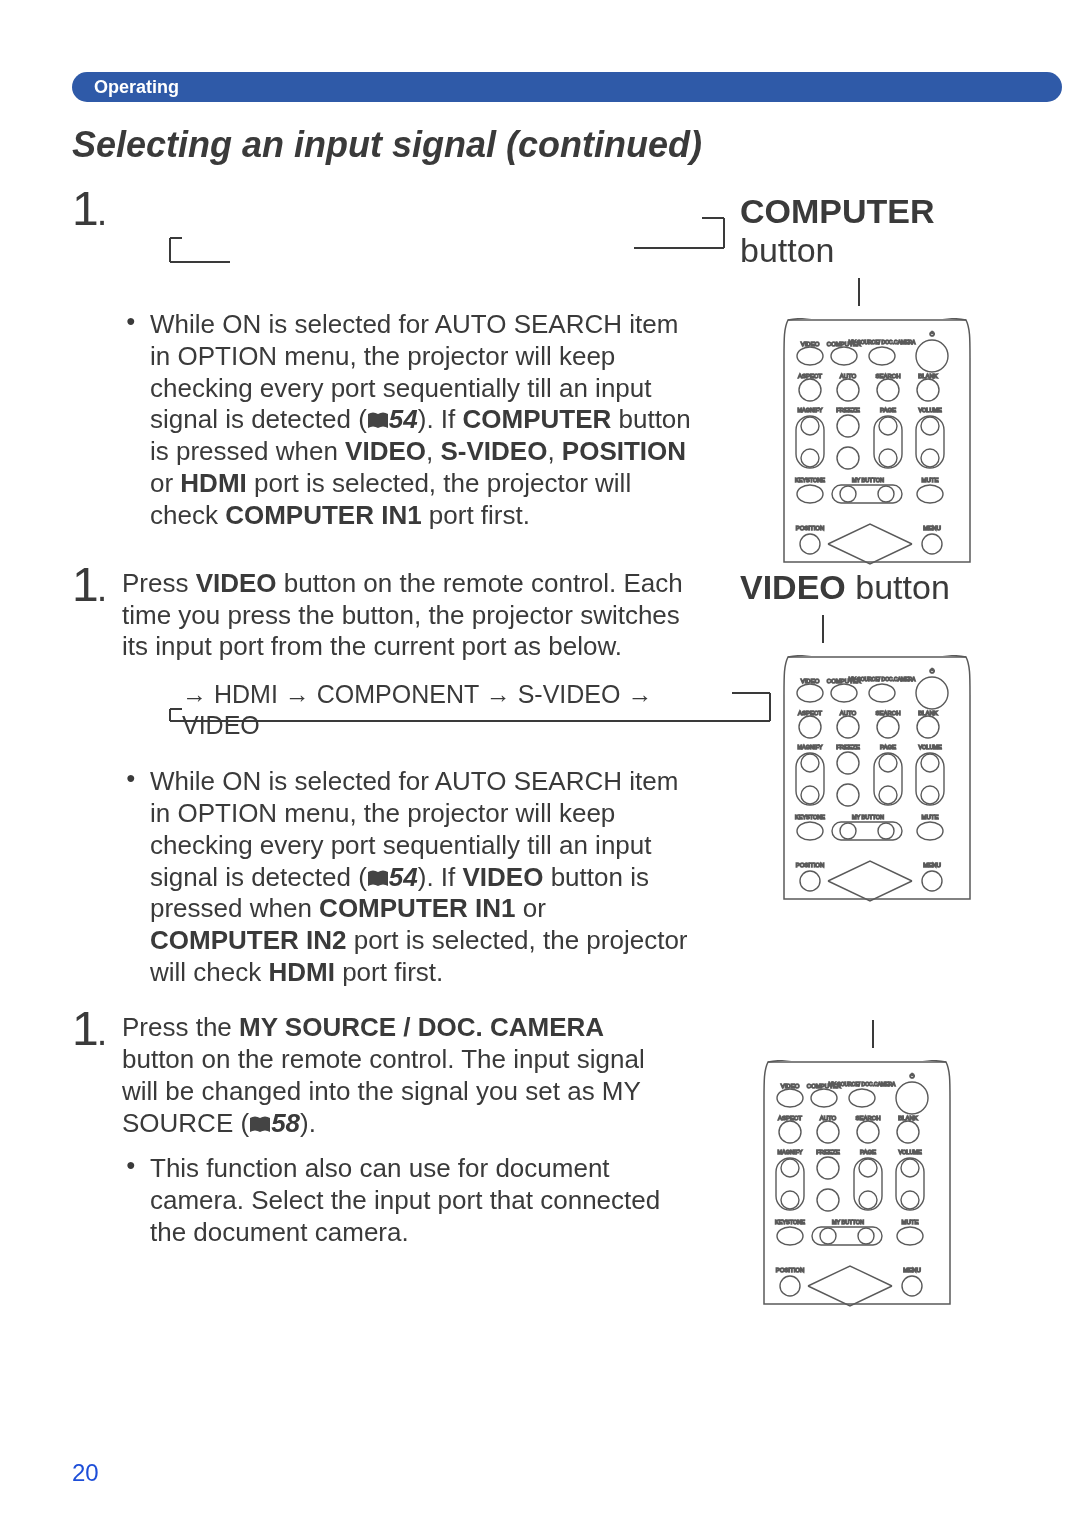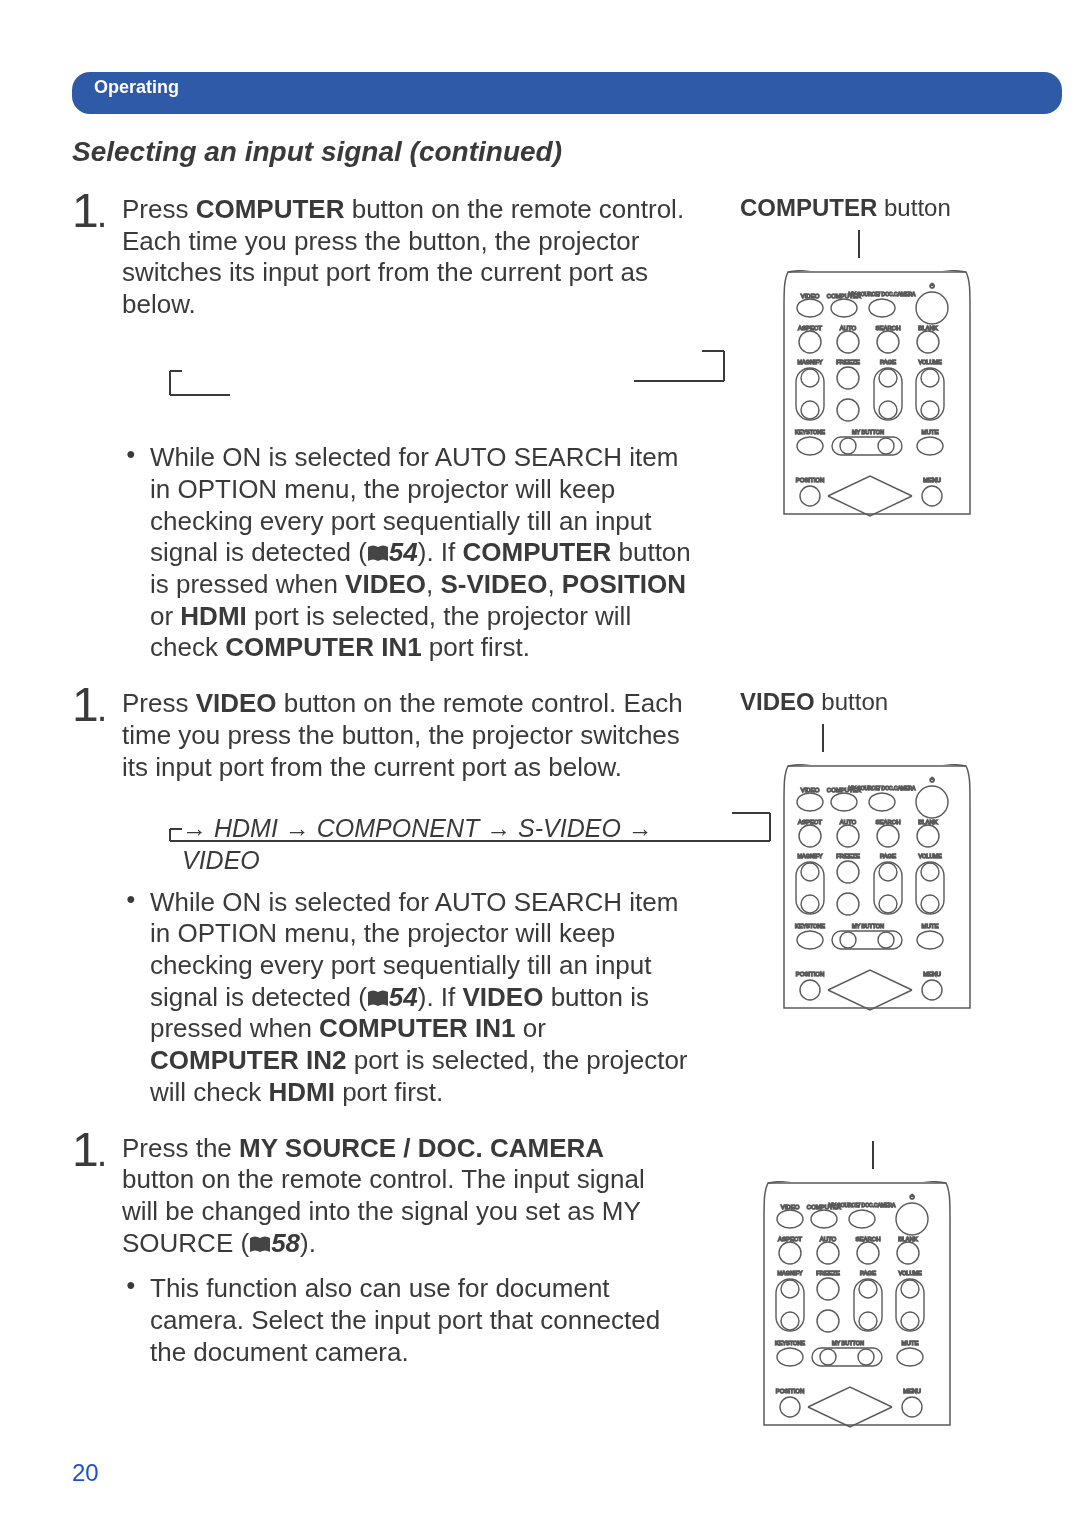--- a/index.html
+++ b/index.html
@@ -18,28 +18,28 @@
     padding: 72px 60px 50px 72px;
   }
   .pill {
     background: #2f5aa8;
     color: #fff;
     font-weight: 700;
     font-size: 18px;
     border-radius: 18px;
     height: 30px;
     line-height: 30px;
-    padding: 0 18px 12px 22px;
+    padding: 0 18px 0 22px;
     margin-bottom: 22px;
     width: 950px;
   }
   .section-title {
     font-style: italic;
     font-weight: 700;
-    font-size: 28px;
+    font-size: 36px;
     margin: 0 0 26px 0;
   }
   .row {
     display: flex;
     align-items: flex-start;
     gap: 14px;
   }
   .numcol {
     flex: 0 0 36px;
     font-size: 48px;
@@ -55,21 +55,21 @@
   .content {
     flex: 1 1 auto;
     min-width: 0;
   }
   .right {
     flex: 0 0 280px;
     text-align: left;
     padding-left: 26px;
   }
   .right-label {
-    font-size: 24px;
+    font-size: 34px;
     font-weight: 400;
     text-align: left;
   }
   .right-label b { font-weight: 700; }
   .para {
     font-size: 26px;
     line-height: 1.22;
     margin: 0 0 14px 0;
   }
   .para b { font-weight: 700; }
@@ -133,21 +133,20 @@
 
 <div class="page">
   <div class="pill">Operating</div>
   <div class="section-title">Selecting an input signal (continued)</div>
 
   <div class="row">
     <div class="numcol">
       <span>1</span><span class="dot">.</span>
     </div>
     <div class="content">
-      <p class="para">Press <b>COMPUTER</b> button on the remote control. Each time you press the button, the projector switches its input port from the current port as below.</p>
 
       <div class="flow-box">
         <svg width="620" height="78" viewBox="0 0 620 78">
           <line x1="8" y1="36" x2="8" y2="60" stroke="#3a3a3a" stroke-width="2"></line>
           <line x1="8" y1="60" x2="68" y2="60" stroke="#3a3a3a" stroke-width="2"></line>
           <line x1="540" y1="16" x2="562" y2="16" stroke="#3a3a3a" stroke-width="2"></line>
           <line x1="562" y1="16" x2="562" y2="46" stroke="#3a3a3a" stroke-width="2"></line>
           <line x1="562" y1="46" x2="472" y2="46" stroke="#3a3a3a" stroke-width="2"></line>
           <line x1="8" y1="36" x2="20" y2="36" stroke="#3a3a3a" stroke-width="2"></line>
         </svg>
@@ -247,21 +246,21 @@
       <p class="para">Press <b>VIDEO</b> button on the remote control. Each time you press the button, the projector switches its input port from the current port as below.</p>
 
       <div class="flow-box">
         <svg width="640" height="60" viewBox="0 0 640 60">
           <line x1="8" y1="32" x2="8" y2="44" stroke="#3a3a3a" stroke-width="2"></line>
           <line x1="8" y1="44" x2="608" y2="44" stroke="#3a3a3a" stroke-width="2"></line>
           <line x1="608" y1="44" x2="608" y2="16" stroke="#3a3a3a" stroke-width="2"></line>
           <line x1="608" y1="16" x2="570" y2="16" stroke="#3a3a3a" stroke-width="2"></line>
           <line x1="8" y1="32" x2="20" y2="32" stroke="#3a3a3a" stroke-width="2"></line>
         </svg>
-        <div style="position:absolute;left:20px;top:16px;font-style:italic;">
+        <div style="position:absolute;left:20px;top:2px;">
           <span class="fl">→ HDMI → COMPONENT → S-VIDEO → VIDEO</span>
         </div>
       </div>
 
       <ul class="bul">
         <li>While ON is selected for AUTO SEARCH item in OPTION menu, the projector will keep checking every port sequentially till an input signal is detected (<svg class="book" viewBox="0 0 22 18">
               <path d="M1 2 Q6 -1 11 2 Q16 -1 21 2 L21 16 Q16 13 11 16 Q6 13 1 16 Z" fill="#444"></path>
             </svg><span class="ref">54</span>). If <b>VIDEO</b> button is pressed when <b>COMPUTER IN1</b> or <b>COMPUTER IN2</b> port is selected, the projector will check <b>HDMI</b> port first.</li>
       </ul>
     </div>

